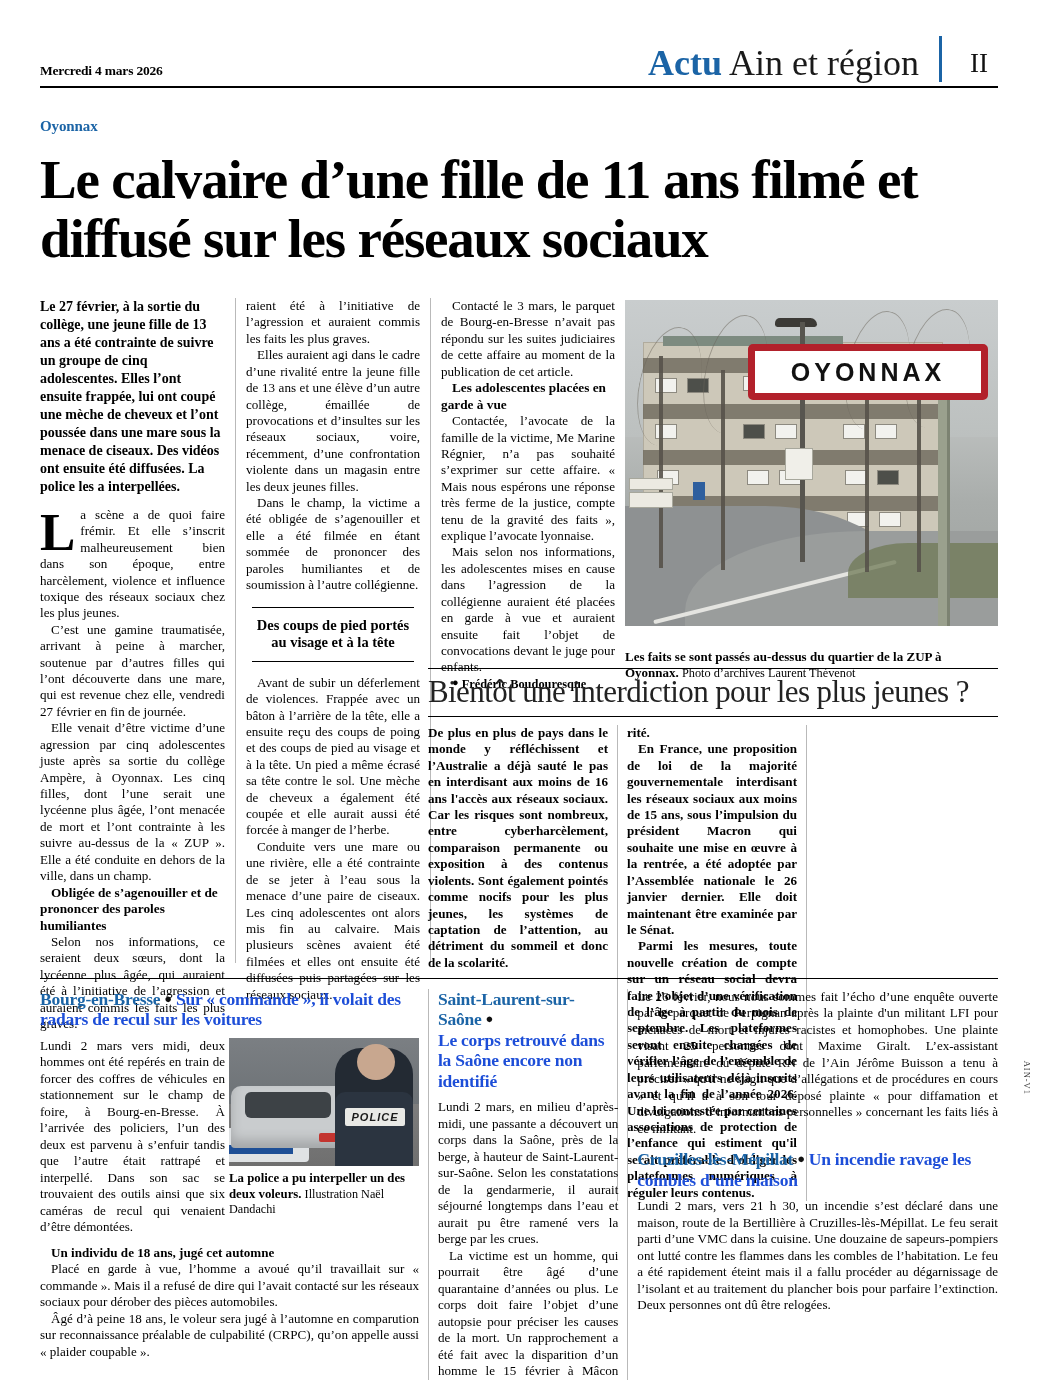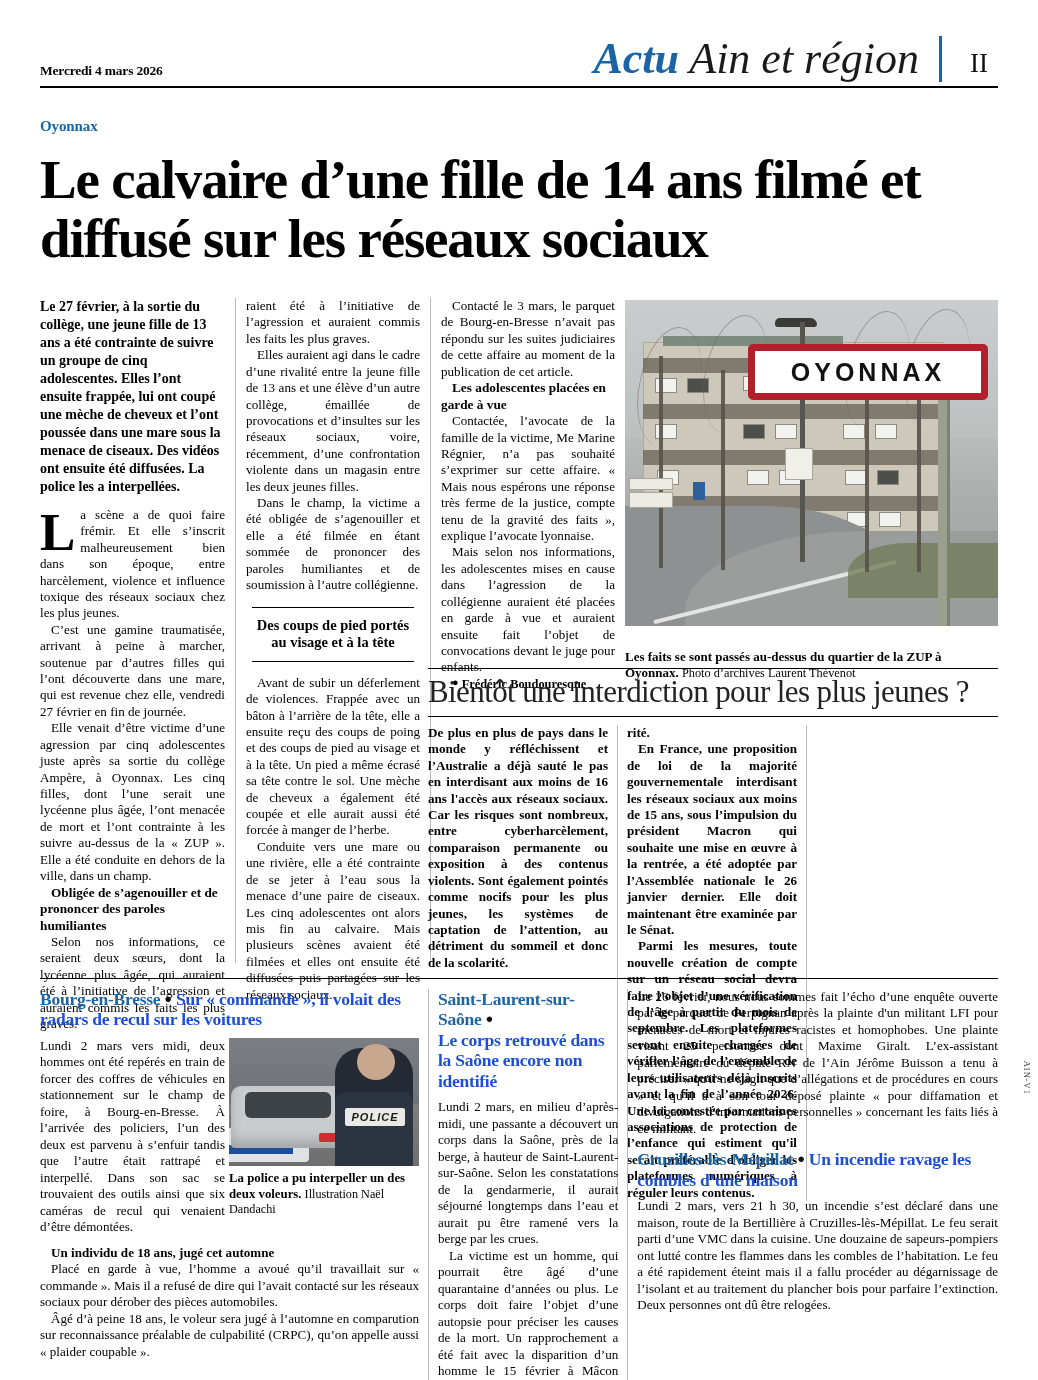--- a/index.html
+++ b/index.html
@@ -44,25 +44,24 @@
     letter-spacing: -0.2px;
     padding-bottom: 3px;
   }
   .masthead-right {
     display: flex;
     align-items: flex-end;
     gap: 0px;
   }
   .masthead-title {
     font-family: "Liberation Serif", serif;
-    font-size: 44px;
+    font-size: 36px;
     line-height: 1;
     white-space: nowrap;
     padding-bottom: 1px;
-    font-style: italic;
   }
   .masthead-title .accent {
     color: #1b64a6;
     font-weight: bold;
   }
   .masthead-title .plain {
     color: #1a1a1a;
     font-weight: normal;
   }
   .masthead-rule {
@@ -485,21 +484,21 @@
     <div class="masthead-right">
       <div class="masthead-title">
         <span class="accent">Actu</span><span class="plain"> Ain et région</span>
       </div>
       <div class="masthead-rule"></div>
       <div class="masthead-page">II</div>
     </div>
   </div>
 
   <div class="kicker">Oyonnax</div>
-  <div class="headline">Le calvaire d’une fille de 14 ans filmé et diffusé sur les réseaux sociaux</div>
+  <div class="headline">Le calvaire d’une fille de 11 ans filmé et diffusé sur les réseaux sociaux</div>
 
   <div class="lead-cols">
 
     <div class="col">
       <div class="standfirst">Le 27 février, à la sortie du collège, une jeune fille de 13 ans a été contrainte de suivre un groupe de cinq adolescentes. Elles l’ont ensuite frappée, lui ont coupé une mèche de cheveux et l’ont poussée dans une mare sous la menace de ciseaux. Des vidéos ont ensuite été diffusées. La police les a interpellées.</div>
       <p class="noind"><span class="dropcap">L</span><span>a scène a de quoi faire frémir. Et elle s’inscrit malheureusement bien dans son époque, entre harcèlement, violence et influence toxique des réseaux sociaux chez les plus jeunes.</span></p>
       <p>C’est une gamine traumatisée, arrivant à peine à marcher, soutenue par d’autres filles qui l’ont découverte dans une mare, qui est revenue chez elle, vendredi 27 février en fin de journée.</p>
       <p>Elle venait d’être victime d’une agression par cinq adolescentes juste après sa sortie du collège Ampère, à Oyonnax. Les cinq filles, dont l’une serait une lycéenne plus âgée, l’ont menacée de mort et l’ont contrainte à les suivre au-dessus de la « ZUP ». Elle a été conduite en dehors de la ville, dans un champ.</p>
       <p class="subhead">Obligée de s’agenouiller et de prononcer des paroles humiliantes</p>
       <p>Selon nos informations, ce seraient deux sœurs, dont la lycéenne plus âgée, qui auraient été à l’initiative de l’agression et auraient commis les faits les plus graves.</p>

